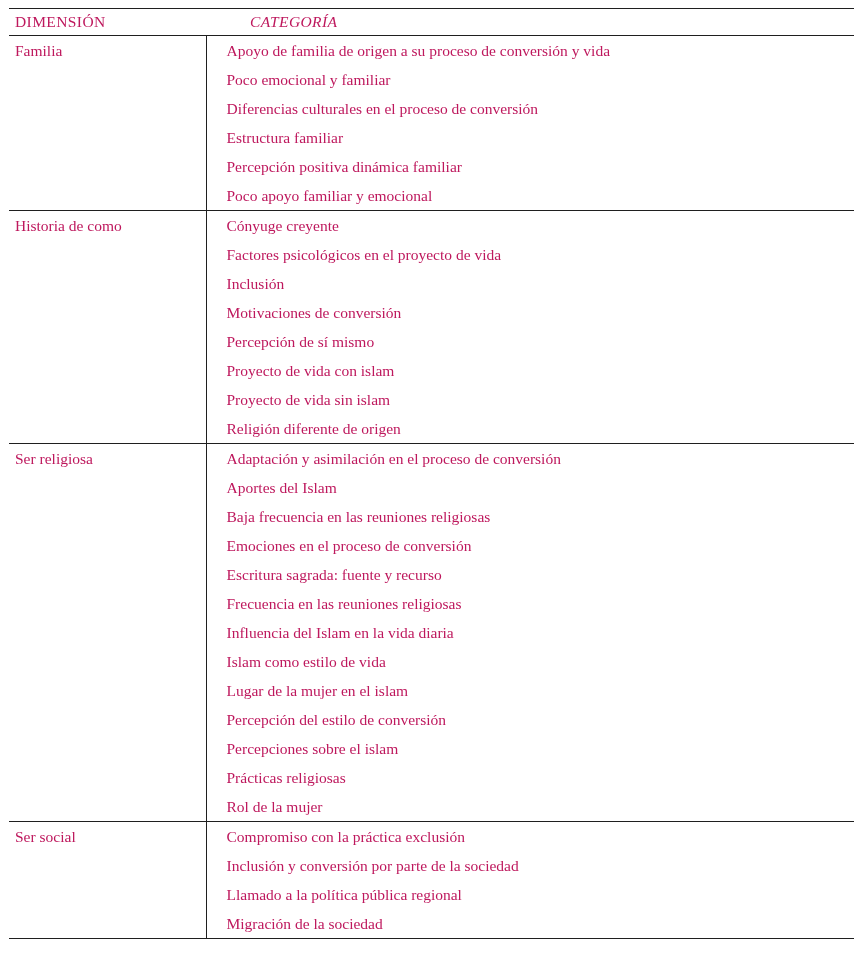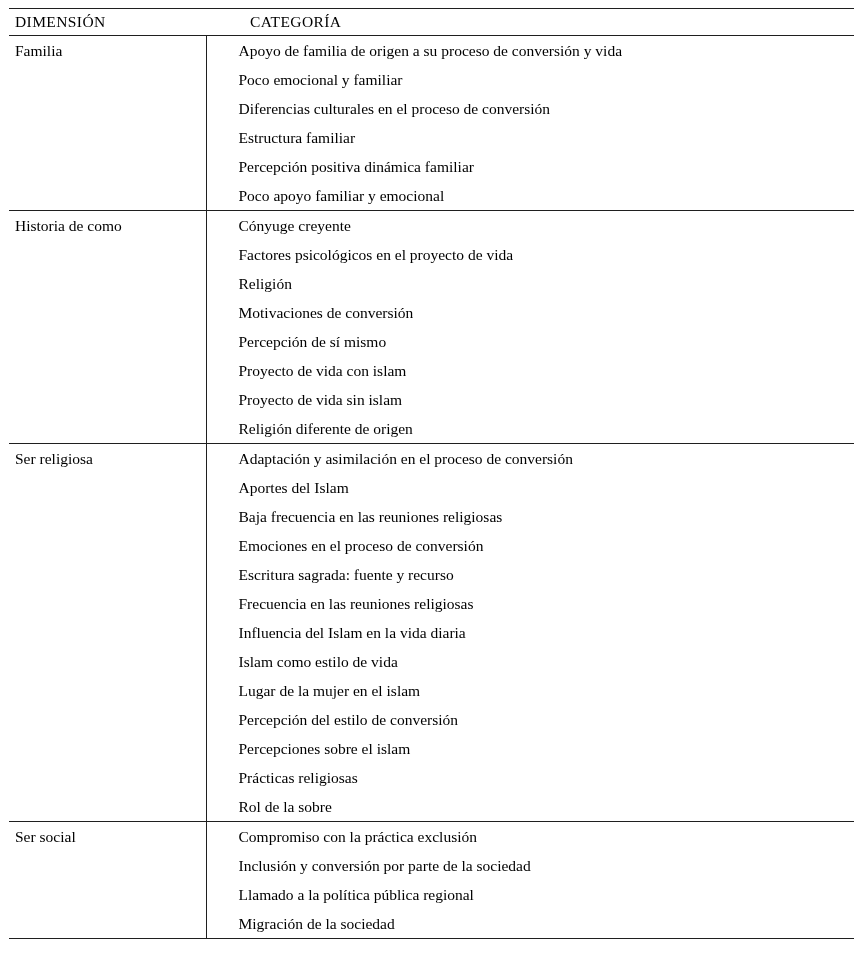--- a/index.html
+++ b/index.html
@@ -7,21 +7,21 @@
     padding: 0;
     background: #ffffff;
   }
   .page {
     width: 863px;
     min-height: 960px;
     box-sizing: border-box;
     padding: 8px 9px 10px 9px;
     background: #ffffff;
     font-family: "Liberation Serif", "DejaVu Serif", serif;
-    color: #000000;
+    color: #be185d;
   }
   table.dim-cat-table {
     width: 100%;
     border-collapse: collapse;
     table-layout: fixed;
     border-bottom: 1.5px solid #1f1f1f;
   }
   col.col-dimension { width: 197px; }
   thead th {
     font-weight: normal;
@@ -30,33 +30,34 @@
     line-height: 18px;
     letter-spacing: 0.4px;
     padding: 4px 4px 4px 6px;
     border-top: 1.5px solid #1f1f1f;
     border-bottom: 1.5px solid #1f1f1f;
     white-space: nowrap;
     overflow: hidden;
   }
   thead th.cat-head {
     padding-left: 44px;
+    font-style: italic;
   }
   tbody td {
     font-size: 15.5px;
     line-height: 19px;
     padding: 5px 4px 5px 6px;
     vertical-align: top;
   }
   tbody td.dim-cell {
     padding-left: 6px;
   }
   tbody td.cat-cell {
     border-left: 1.5px solid #1f1f1f;
-    padding-left: 32px;
+    padding-left: 20px;
   }
   tbody tr.group-first td {
     border-top: 1.5px solid #1f1f1f;
     font-family: Liberation Serif, serif;
   }
 </style>
 </head>
 <body>
 
 <div class="page">
@@ -92,21 +93,21 @@
           <td class="cat-cell">Poco apoyo familiar y emocional</td>
         </tr>
         <tr class="group-first">
           <td class="dim-cell" rowspan="8">Historia de como</td>
           <td class="cat-cell">Cónyuge creyente</td>
         </tr>
         <tr>
           <td class="cat-cell">Factores psicológicos en el proyecto de vida</td>
         </tr>
         <tr>
-          <td class="cat-cell">Religión</td>
+          <td class="cat-cell">Inclusión</td>
         </tr>
         <tr>
           <td class="cat-cell">Motivaciones de conversión</td>
         </tr>
         <tr>
           <td class="cat-cell">Percepción de sí mismo</td>
         </tr>
         <tr>
           <td class="cat-cell">Proyecto de vida con islam</td>
         </tr>
@@ -147,21 +148,21 @@
         <tr>
           <td class="cat-cell">Percepción del estilo de conversión</td>
         </tr>
         <tr>
           <td class="cat-cell">Percepciones sobre el islam</td>
         </tr>
         <tr>
           <td class="cat-cell">Prácticas religiosas</td>
         </tr>
         <tr>
-          <td class="cat-cell">Rol de la sobre</td>
+          <td class="cat-cell">Rol de la mujer</td>
         </tr>
         <tr class="group-first">
           <td class="dim-cell" rowspan="4">Ser social</td>
           <td class="cat-cell">Compromiso con la práctica exclusión</td>
         </tr>
         <tr>
           <td class="cat-cell">Inclusión y conversión por parte de la sociedad</td>
         </tr>
         <tr>
           <td class="cat-cell">Llamado a la política pública regional</td>

